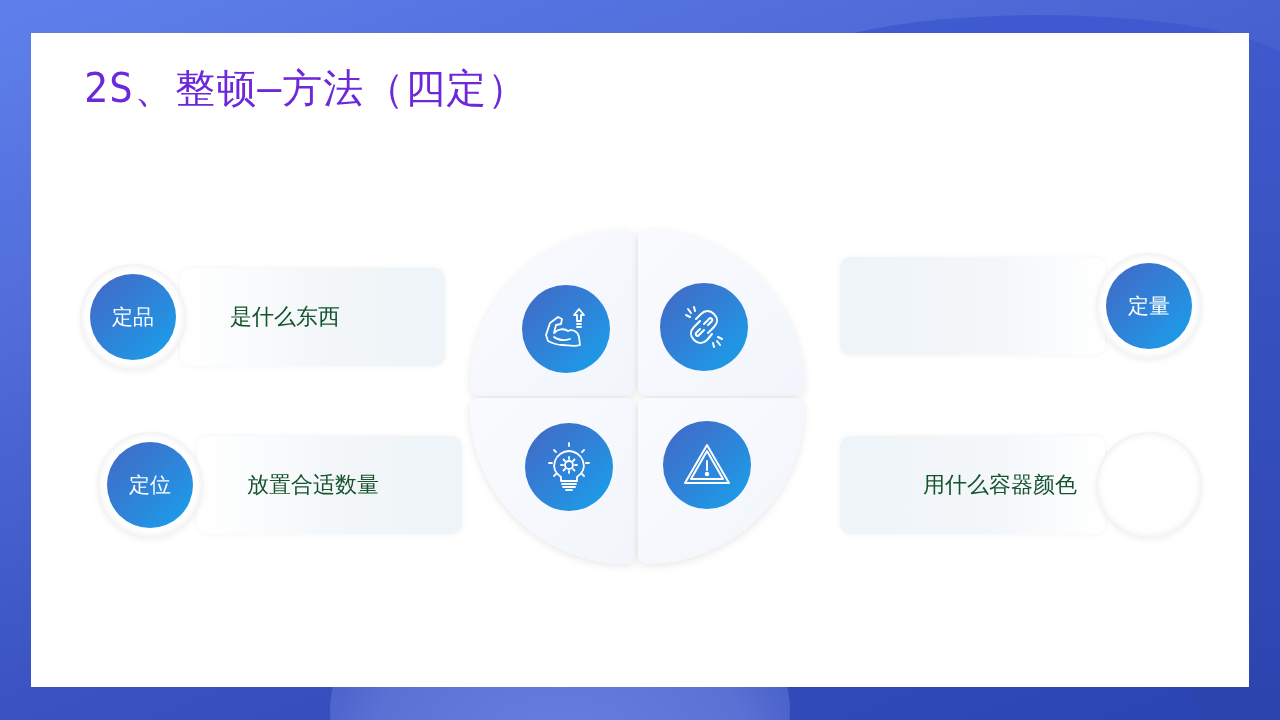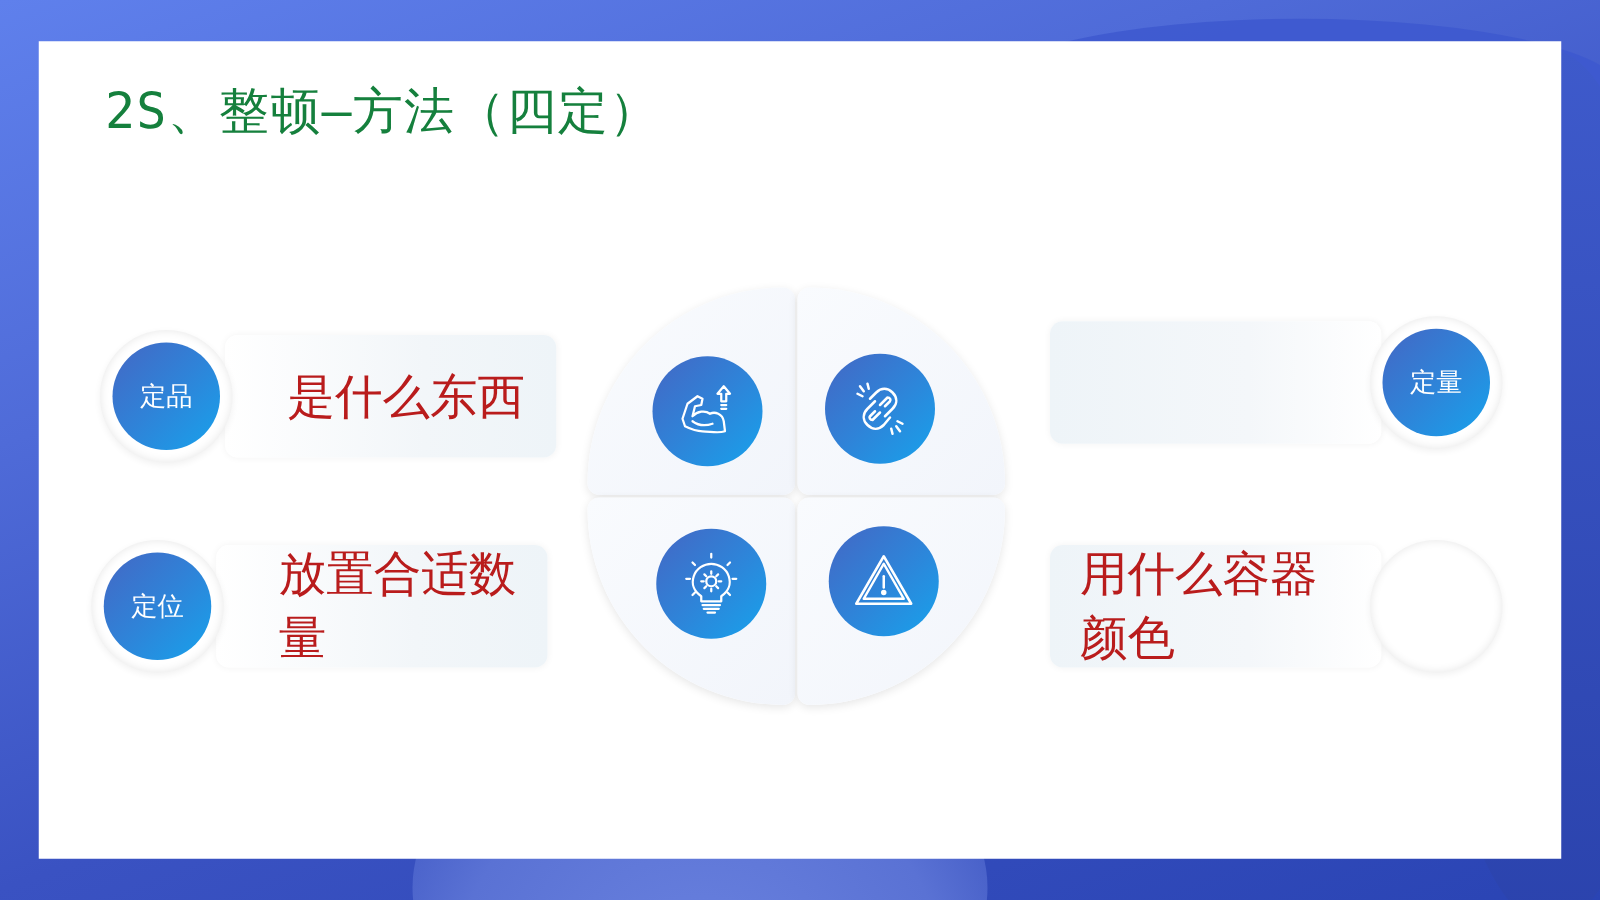--- a/index.html
+++ b/index.html
@@ -9,38 +9,38 @@
     font-family: "DejaVu Sans", "Liberation Sans", sans-serif;
     background: linear-gradient(160deg, #5f80ec 0%, #4f6bd8 30%, #3a52c2 60%, #2a44b4 100%);
   }
   .bg-blob1 { position: absolute; left: 330px; top: 560px; width: 460px; height: 300px; border-radius: 50%;
     background: radial-gradient(circle at 50% 80%, #6b83e0 0%, #5a72d4 60%, rgba(90,114,212,0) 100%); }
   .bg-blob2 { position: absolute; left: 780px; top: 15px; width: 520px; height: 120px; border-radius: 50%;
     background: #3d58cf; opacity: .85; }
   .bg-wave { position: absolute; right: -60px; top: 40px; width: 200px; height: 700px; border-radius: 50%;
     background: linear-gradient(180deg, #3e5acb, #2b43ad); }
   .panel { position: absolute; left: 31px; top: 33px; width: 1218px; height: 654px; background: #ffffff; }
-  .title { position: absolute; left: 53px; top: 28px; font-size: 40px; color: #15803d; font-family: "DejaVu Sans Mono", "Liberation Mono", monospace; letter-spacing: 1px; }
+  .title { position: absolute; left: 53px; top: 28px; font-size: 40px; color: #6d28d9; font-family: "DejaVu Sans Mono", "Liberation Mono", monospace; letter-spacing: 1px; }
 
   .card { position: absolute; width: 362px; height: 106px; }
   .card .bar { position: absolute; top: 4px; height: 98px; width: 265px;
     border-radius: 10px; box-shadow: 0 0 6px rgba(0,0,0,.05); }
   .card.left .bar { left: 100px; background: linear-gradient(90deg, #ffffff 0%, #f2f6f9 60%, #eef4f8 100%); }
   .card.right .bar { left: 0; background: linear-gradient(90deg, #eef4f8 0%, #f4f7fa 60%, #ffffff 100%); }
   .card .ring { position: absolute; top: 0; width: 106px; height: 106px; border-radius: 50%;
     background: #fff; box-shadow: 0 0 8px rgba(0,0,0,.10) inset, 0 2px 6px rgba(0,0,0,.06); }
   .card.left .ring { left: 0; }
   .card.right .ring { right: 0; }
   .card .circle { position: absolute; top: 10px; width: 86px; height: 86px; border-radius: 50%;
     background: linear-gradient(135deg, #4467c4 0%, #2f83d8 50%, #17a2ec 100%);
     color: #fff; font-size: 21px; display: flex; align-items: center; justify-content: center; }
   .card.left .circle { left: 10px; }
   .card.right .circle { right: 10px; text-align: right; }
   .card .text { position: absolute; top: 0; height: 106px; display: flex; align-items: center;
-    font-size: 38px; color: #b91c1c; }
+    font-size: 22px; color: #14532d; }
   .card.left .text { left: 150px; }
   .card.right .text { right: 125px; }
 
   .quad { position: absolute; background: linear-gradient(135deg, #f9fbfe, #f2f5fb);
     box-shadow: 0 2px 8px rgba(0,0,0,.10); }
   .q-tl { left: 470px; top: 230px; width: 166px; height: 166px; border-radius: 166px 10px 10px 10px; }
   .q-tr { left: 638px; top: 230px; width: 166px; height: 166px; border-radius: 10px 166px 10px 10px; }
   .q-bl { left: 470px; top: 398px; width: 166px; height: 166px; border-radius: 10px 10px 10px 166px; }
   .q-br { left: 638px; top: 398px; width: 166px; height: 166px; border-radius: 10px 10px 166px 10px; }
   .icon-circle { position: absolute; width: 88px; height: 88px; border-radius: 50%;
@@ -59,21 +59,21 @@
   <div class="title">2S、整顿—方法（四定）</div>
 </div>
 
 <div class="card left" style="left:80px; top:264px;">
   <div class="bar"></div>
   <div class="ring"></div>
   <div class="circle">定品</div>
   <div class="text">是什么东西</div>
 </div>
 
-<div class="card left" style="left:73px; top:432px;font-family:Liberation Mono, monospace;">
+<div class="card left" style="left:97px; top:432px;font-family:Liberation Mono, monospace;">
   <div class="bar"></div>
   <div class="ring"></div>
   <div class="circle">定位</div>
   <div class="text">放置合适数量</div>
 </div>
 
 <div class="card right" style="left:840px; top:253px;">
   <div class="bar"></div>
   <div class="ring"></div>
   <div class="circle">定量</div>

